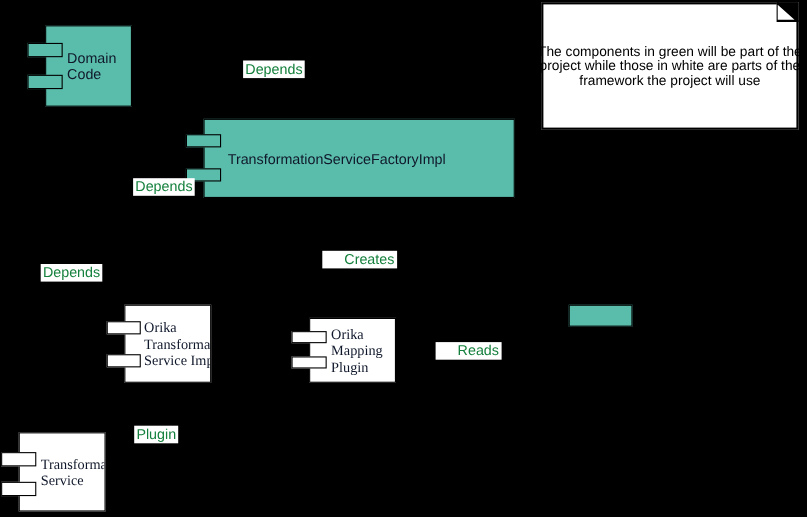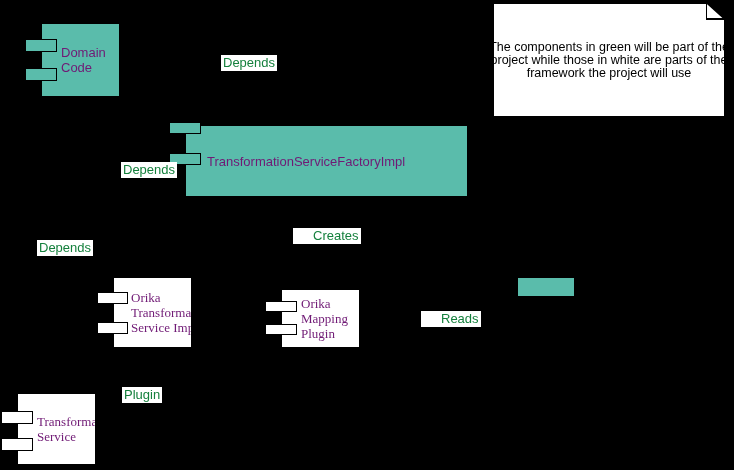--- a/index.html
+++ b/index.html
@@ -26,21 +26,21 @@
   .ctab {
     position: absolute;
     box-sizing: border-box;
     border: 1px solid #000;
   }
   .ctab.teal { background: #5ABCAB; }
   .ctab.white { background: #FFFFFF; }
   .component-label {
     font-size: 13px;
     line-height: 15px;
-    color: #701a75;
+    color: #0f172a;
     white-space: pre;
   }
   
   .package-tab, .package-body {
     position: absolute;
     box-sizing: border-box;
     background: #5ABCAB;
     border: 1px solid #000;
   }
   .package-body {
@@ -87,21 +87,21 @@
 
 <div class="canvas">
 
   <div class="component teal" style="left:41px; top:23px; width:79px; height:74px; padding-left:19px;">
     <span class="component-label">Domain
 Code</span>
   </div>
   <div class="ctab teal" style="left:25px; top:39px; width:32px; height:13px;"></div>
   <div class="ctab teal" style="left:25px; top:68px; width:32px; height:13px;"></div>
 
-  <div class="component teal" style="left:185px; top:125px; width:283px; height:72px; padding-left:21px;">
+  <div class="component teal" style="left:185px; top:108px; width:283px; height:72px; padding-left:21px;">
     <span class="component-label">TransformationServiceFactoryImpl</span>
   </div>
   <div class="ctab teal" style="left:169px; top:122px; width:32px; height:12px;"></div>
   <div class="ctab teal" style="left:169px; top:153px; width:32px; height:12px;"></div>
 
   <div class="component white" style="left:113px; top:277px; width:79px; height:71px; padding-left:17px;">
     <span class="component-label">Orika
 Transformation
 Service Impl</span>
   </div>
@@ -132,16 +132,16 @@
     </svg>
     <div class="note-text">The components in green will be part of the
 project while those in white are parts of the
 framework the project will use</div>
   </div>
 
   <div class="edge-label" style="left:221px; top:55px;">Depends</div>
   <div class="edge-label" style="left:121px; top:162px;">Depends</div>
   <div class="edge-label" style="left:37px; top:240px;">Depends</div>
   <div class="edge-label" style="left:293px; top:228px;padding-left:20px;">Creates</div>
-  <div class="edge-label" style="left:421px; top:311px;padding-left:20px;">Reads</div>
+  <div class="edge-label" style="left:396px; top:311px;padding-left:20px;">Reads</div>
   <div class="edge-label" style="left:122px; top:387px;">Plugin</div>
 
 </div>
 
 </body></html>

